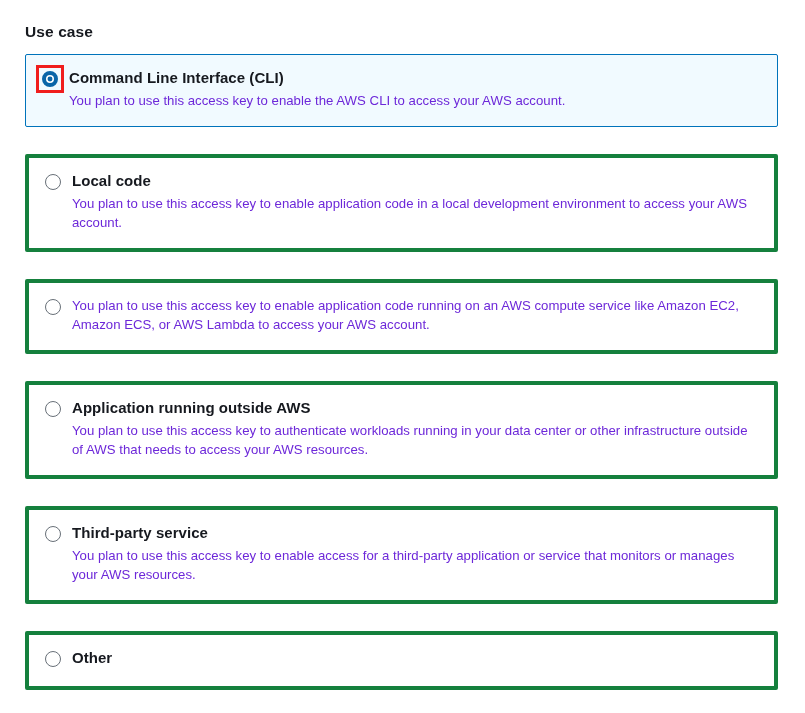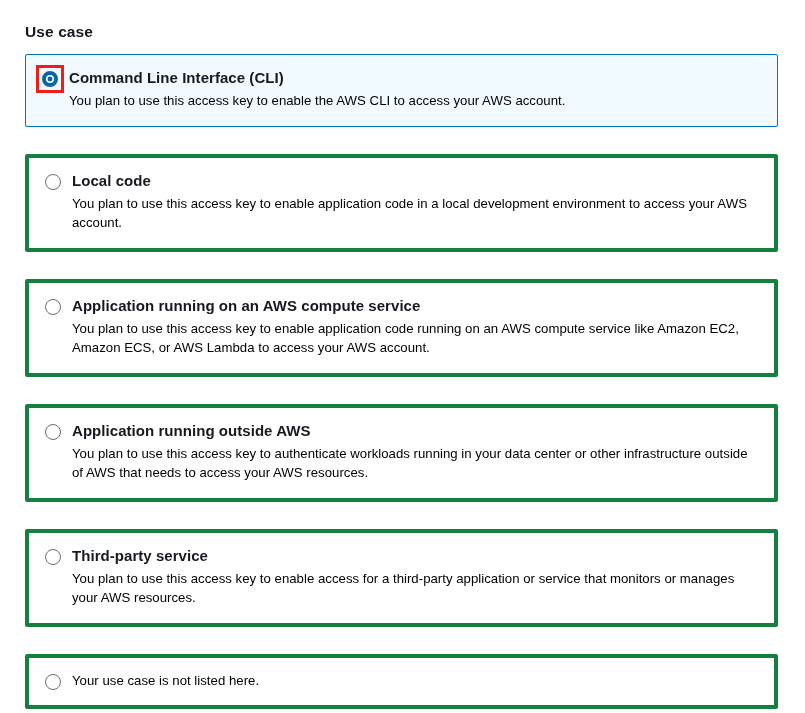--- a/index.html
+++ b/index.html
@@ -109,21 +109,21 @@
     font-size: 15px;
     font-weight: bold;
     color: #16191f;
     line-height: 20px;
     letter-spacing: 0.05px;
     margin: 0 0 3px 0;
   }
 
   .option-desc {
     font-size: 13.2px;
-    color: #000000;
+    color: #6d28d9;
     line-height: 19.5px;
     letter-spacing: 0.02px;
     margin: 0;
     max-width: 690px;
   }
 </style>
 </head>
 <body>
 
 <div id="page">
@@ -151,21 +151,20 @@
         <div class="option-title">Local code</div>
         <div class="option-desc">You plan to use this access key to enable application code in a local development environment to access your AWS account.</div>
       </div>
     </div>
 
     <div class="option-card">
       <div class="radio-slot">
         <div class="radio"></div>
       </div>
       <div class="option-text">
-        <div class="option-title">Application running on an AWS compute service</div>
         <div class="option-desc">You plan to use this access key to enable application code running on an AWS compute service like Amazon EC2, Amazon ECS, or AWS Lambda to access your AWS account.</div>
       </div>
     </div>
 
     <div class="option-card">
       <div class="radio-slot">
         <div class="radio"></div>
       </div>
       <div class="option-text">
         <div class="option-title">Application running outside AWS</div>
@@ -181,18 +180,18 @@
         <div class="option-title">Third-party service</div>
         <div class="option-desc">You plan to use this access key to enable access for a third-party application or service that monitors or manages your AWS resources.</div>
       </div>
     </div>
 
     <div class="option-card">
       <div class="radio-slot">
         <div class="radio"></div>
       </div>
       <div class="option-text">
-        <div class="option-desc">Your use case is not listed here.</div>
+        <div class="option-title">Other</div>
       </div>
     </div>
 
   </div>
 </div>
 
 </body></html>

